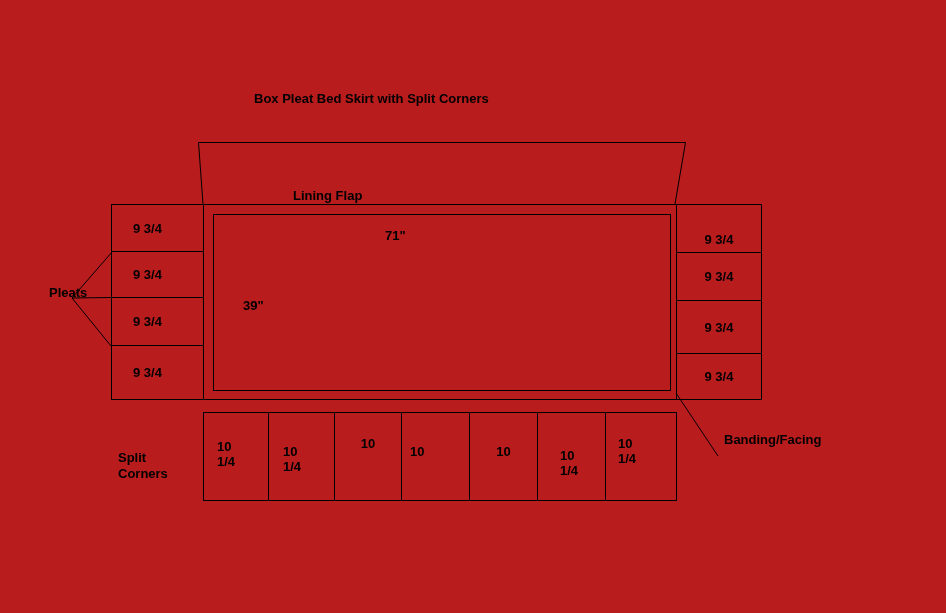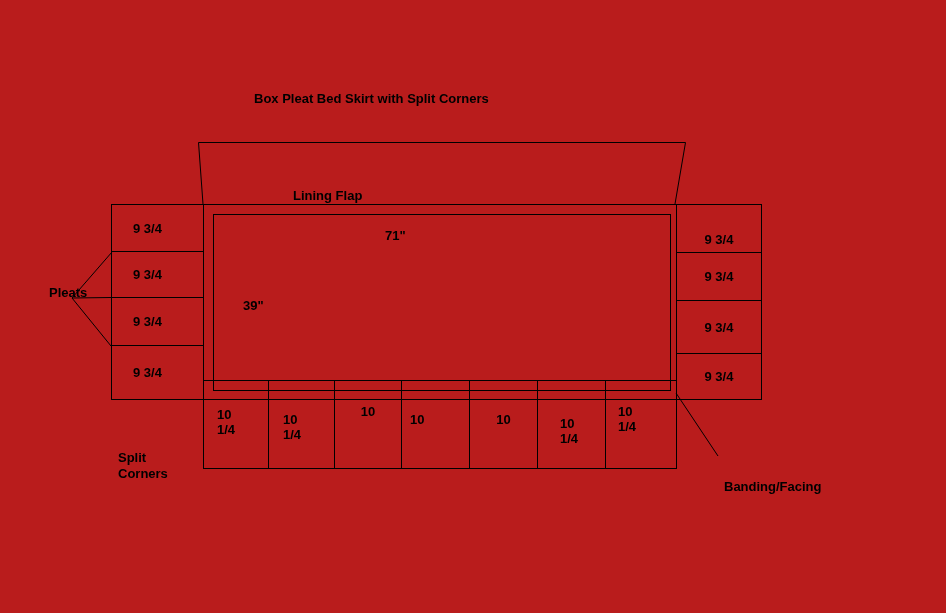--- a/index.html
+++ b/index.html
@@ -14,21 +14,21 @@
     overflow:hidden;
   }
   .abs{position:absolute;}
   .lines{position:absolute;left:0;top:0;}
   .title{left:254px;top:91px;}
   .lining-label{left:293px;top:188px;}
   .dim-width{left:385px;top:228px;}
   .dim-height{left:243px;top:298px;}
   .pleats-label{left:13px;top:285px;padding-left:36px;}
   .split-label{left:118px;top:450px;width:64px;line-height:16px;}
-  .banding-label{left:724px;top:479px;}
+  .banding-label{left:724px;top:432px;}
 
   .band-rect{left:203px;top:204px;width:474px;height:196px;border:1px solid #000;box-sizing:border-box;}
   .inner-rect{left:213px;top:214px;width:458px;height:177px;border:1px solid #000;box-sizing:border-box;}
 
   .col{border:1px solid #000;box-sizing:border-box;display:flex;flex-direction:column;}
   .left-col{left:111px;top:204px;width:93px;height:196px;}
   .right-col{left:676px;top:204px;width:86px;height:196px;}
   .col .cell{
     box-sizing:border-box;
     display:flex;align-items:center;justify-content:center;
@@ -37,21 +37,21 @@
   .col .cell:last-child{border-bottom:none;flex:1;}
   .left-col .cell{padding-right:20px;}
   .left-col .cell:nth-child(1){height:47px;}
   .left-col .cell:nth-child(2){height:46px;}
   .left-col .cell:nth-child(3){height:48px;}
   .right-col .cell:nth-child(1){height:48px;padding-top:22px;}
   .right-col .cell:nth-child(2){height:48px;}
   .right-col .cell:nth-child(3){height:53px;}
 
   .bottom-row{
-    left:203px;top:380px;width:474px;height:89px;
+    left:203px;top:412px;width:474px;height:89px;
     border:1px solid #000;box-sizing:border-box;
     display:flex;flex-direction:row;
   }
   .bottom-row .cell{
     box-sizing:border-box;
     border-right:1px solid #000;
     line-height:15px;
     overflow:hidden;
   }
   .bottom-row .cell:last-child{border-right:none;flex:1;}

